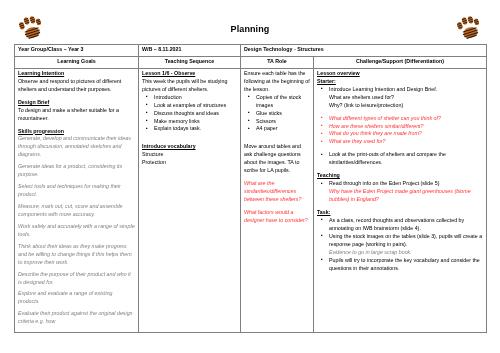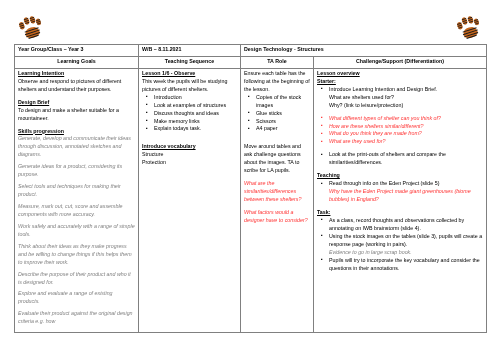--- a/index.html
+++ b/index.html
@@ -169,20 +169,21 @@
             <path d="M43.7 17.5 h8.6 M43.7 21 h8.6 M44.2 24.5 h7.6" stroke="#1a1a1a" stroke-width="1.5" fill="none"></path>
           </g>
           <g>
             <path d="M16 36 q2-9 14-9 q12 0 14 9 q3 11 -14 12 q-17 -1 -14 -12 z" fill="#c4651c"></path>
             <path d="M15.5 32 h29 M14.5 37 h31 M15.5 42 h29 M19 46.5 h21" stroke="#1a1a1a" stroke-width="2" fill="none"></path>
           </g>
         </g>
       </svg>
     </span>
 
+    <div class="doc-title">Planning</div>
   </div>
 
   <table class="plan">
     <colgroup>
       <col class="c1">
         <col class="c2">
         <col class="c3">
         <col class="c4">
     </colgroup>
     <tbody>

